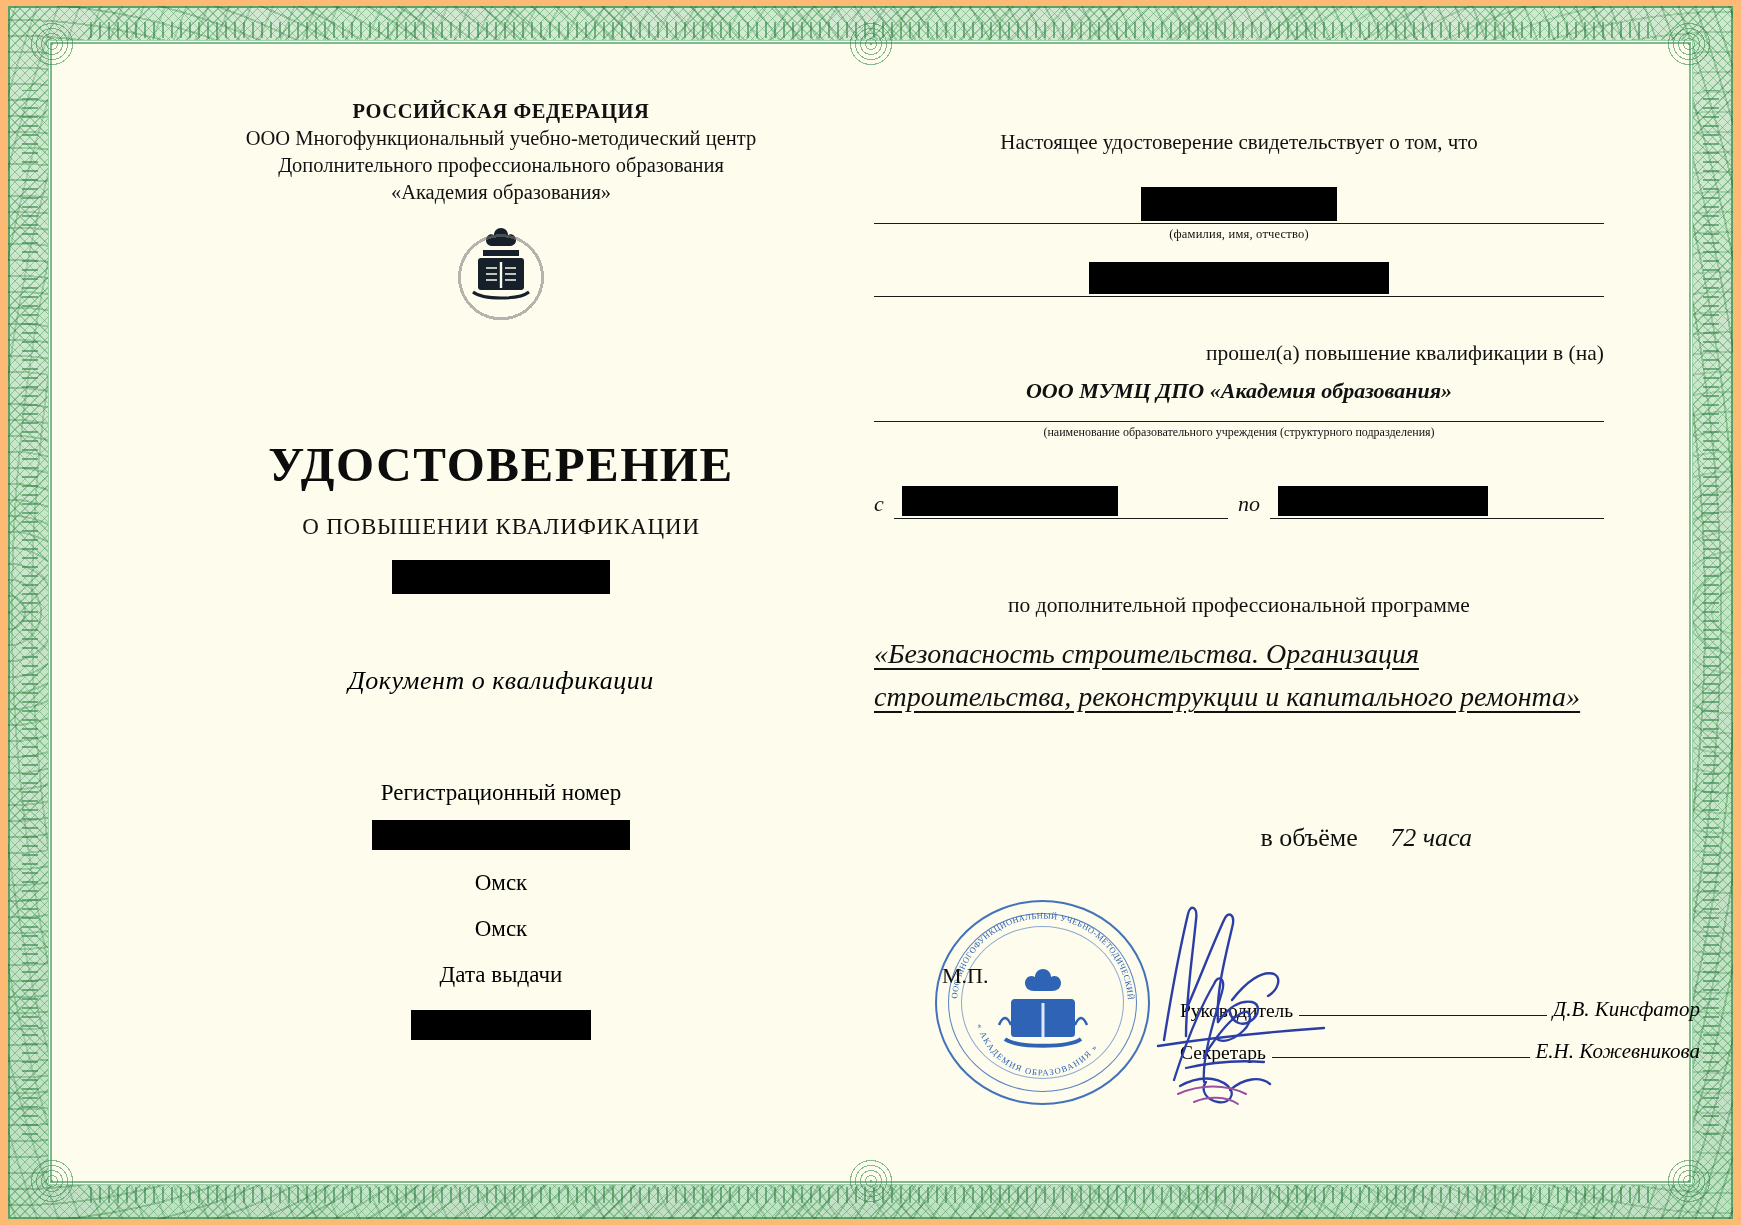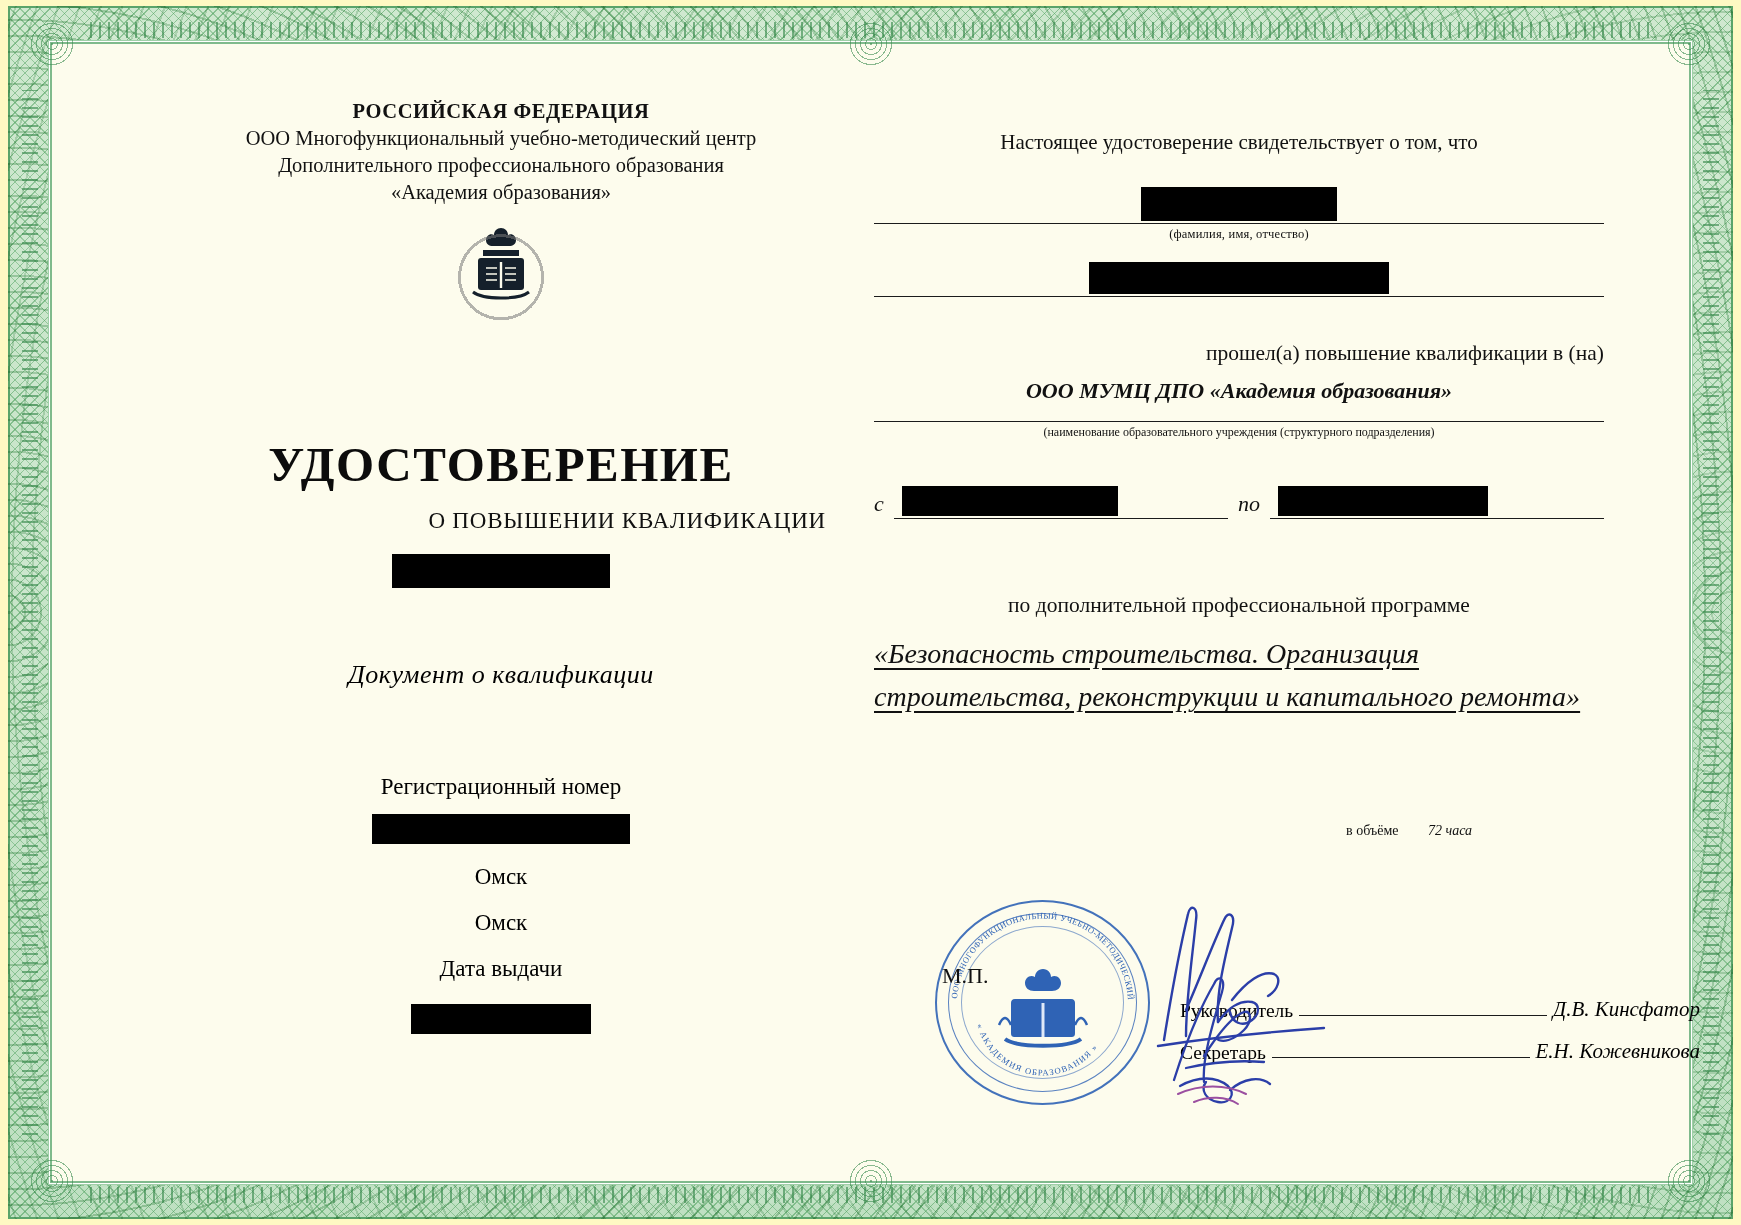--- a/index.html
+++ b/index.html
@@ -8,21 +8,21 @@
     background: #ffffff;
   }
   body {
     font-family: "Liberation Serif", serif;
   }
   .page {
     position: relative;
     width: 1741px;
     height: 1225px;
     overflow: hidden;
-    background: #fef9c3;
+    background: #fdba74;
   }
 
   
   .border-outer {
     position: absolute;
     left: 8px; top: 6px; right: 8px; bottom: 6px;
     background:
       repeating-linear-gradient(135deg,
         rgba(76,160,92,0.55) 0px, rgba(76,160,92,0.55) 1px,
         rgba(255,255,255,0) 1px, rgba(255,255,255,0) 7px),
@@ -123,25 +123,24 @@
         rgba(0,0,0,0) 0 40px, rgba(120,120,120,0.55) 40px 43px, rgba(0,0,0,0) 43px 48px);
   }
   .doc-title {
     margin-top: 112px;
     font-size: 49px;
     font-weight: bold;
     letter-spacing: 1.5px;
     color: #0c0c0c;
   }
   .doc-sub {
-    margin-top: 15px;
+    margin-top: 21px;
     font-size: 23px;
     letter-spacing: .8px;
     color: #111;
-    text-align: right;
   }
   .bar-series {
     margin-top: 20px;
     height: 34px;
     width: 218px;
     margin-left: auto; margin-right: auto;
   }
   .doc-kval {
     margin-top: 72px;
     font-style: italic;
@@ -245,21 +244,21 @@
     font-style: italic;
     font-size: 28px;
     line-height: 1.55;
     text-decoration: underline;
     text-underline-offset: 5px;
   }
   .volume {
     margin-top: 104px;
     text-align: right;
     padding-right: 132px;
-    font-size: 14px;
+    font-size: 26px;
   }
   .volume .val { font-style: italic; margin-left: 26px; }
 
   
   .signatures {
     position: absolute;
     left: 1180px;
     top: 980px;
     width: 520px;
     font-size: 19.5px;

